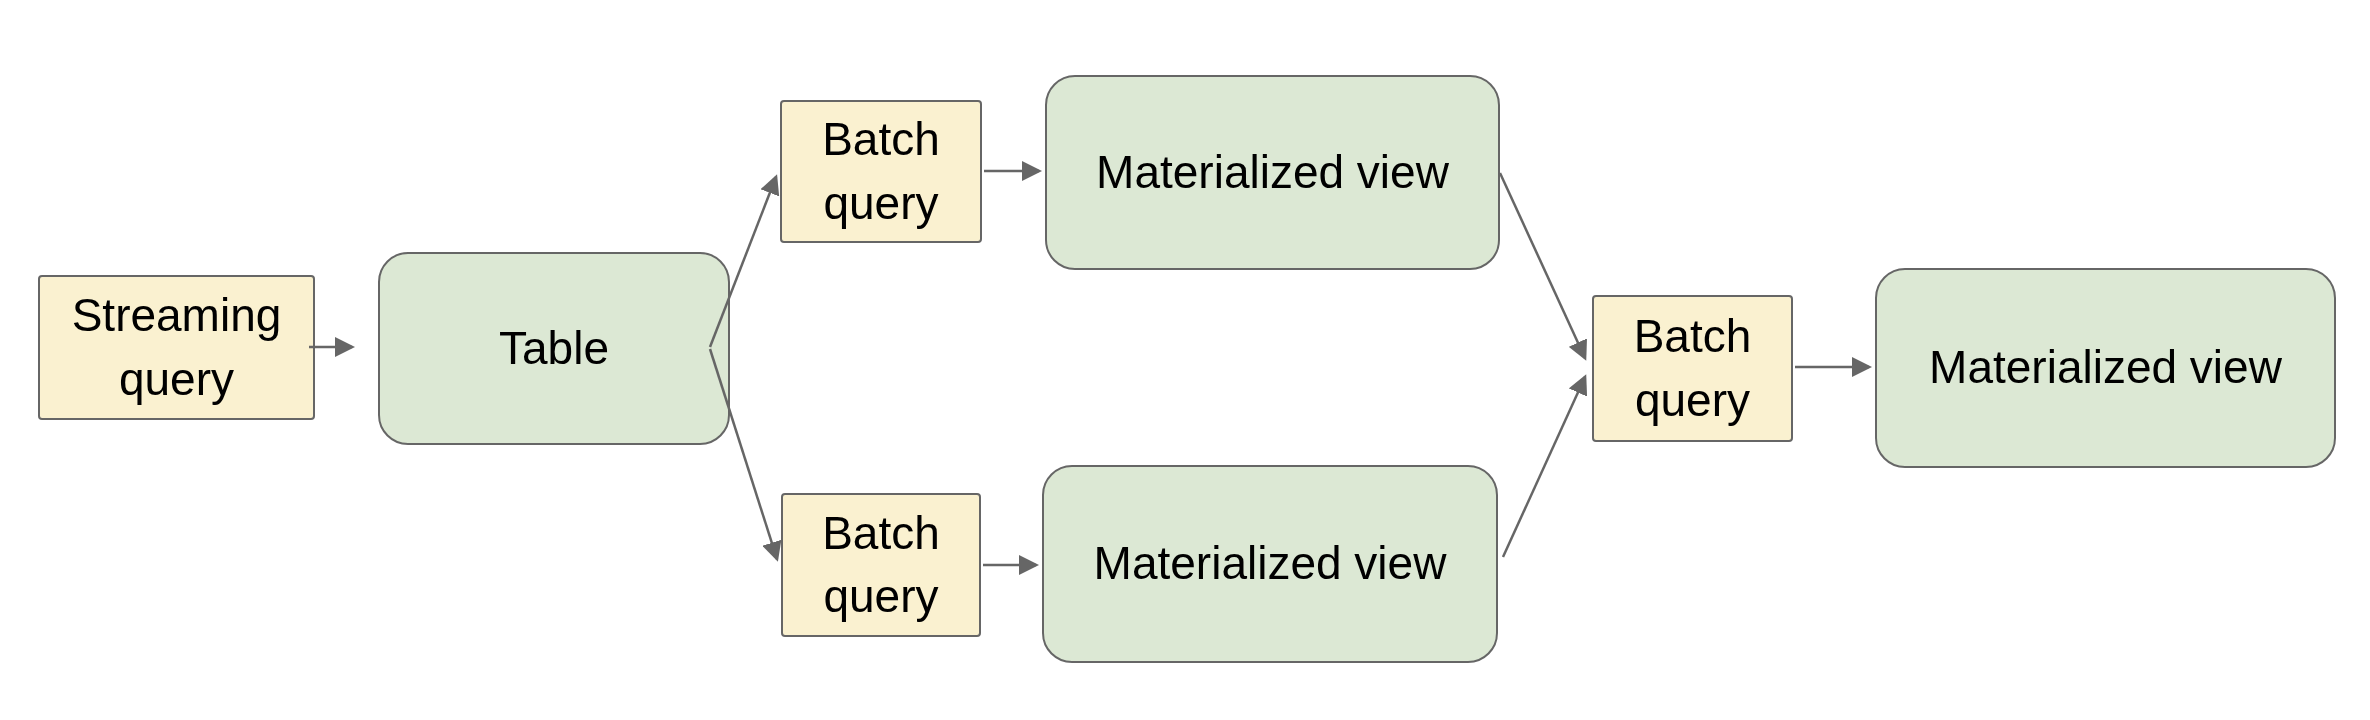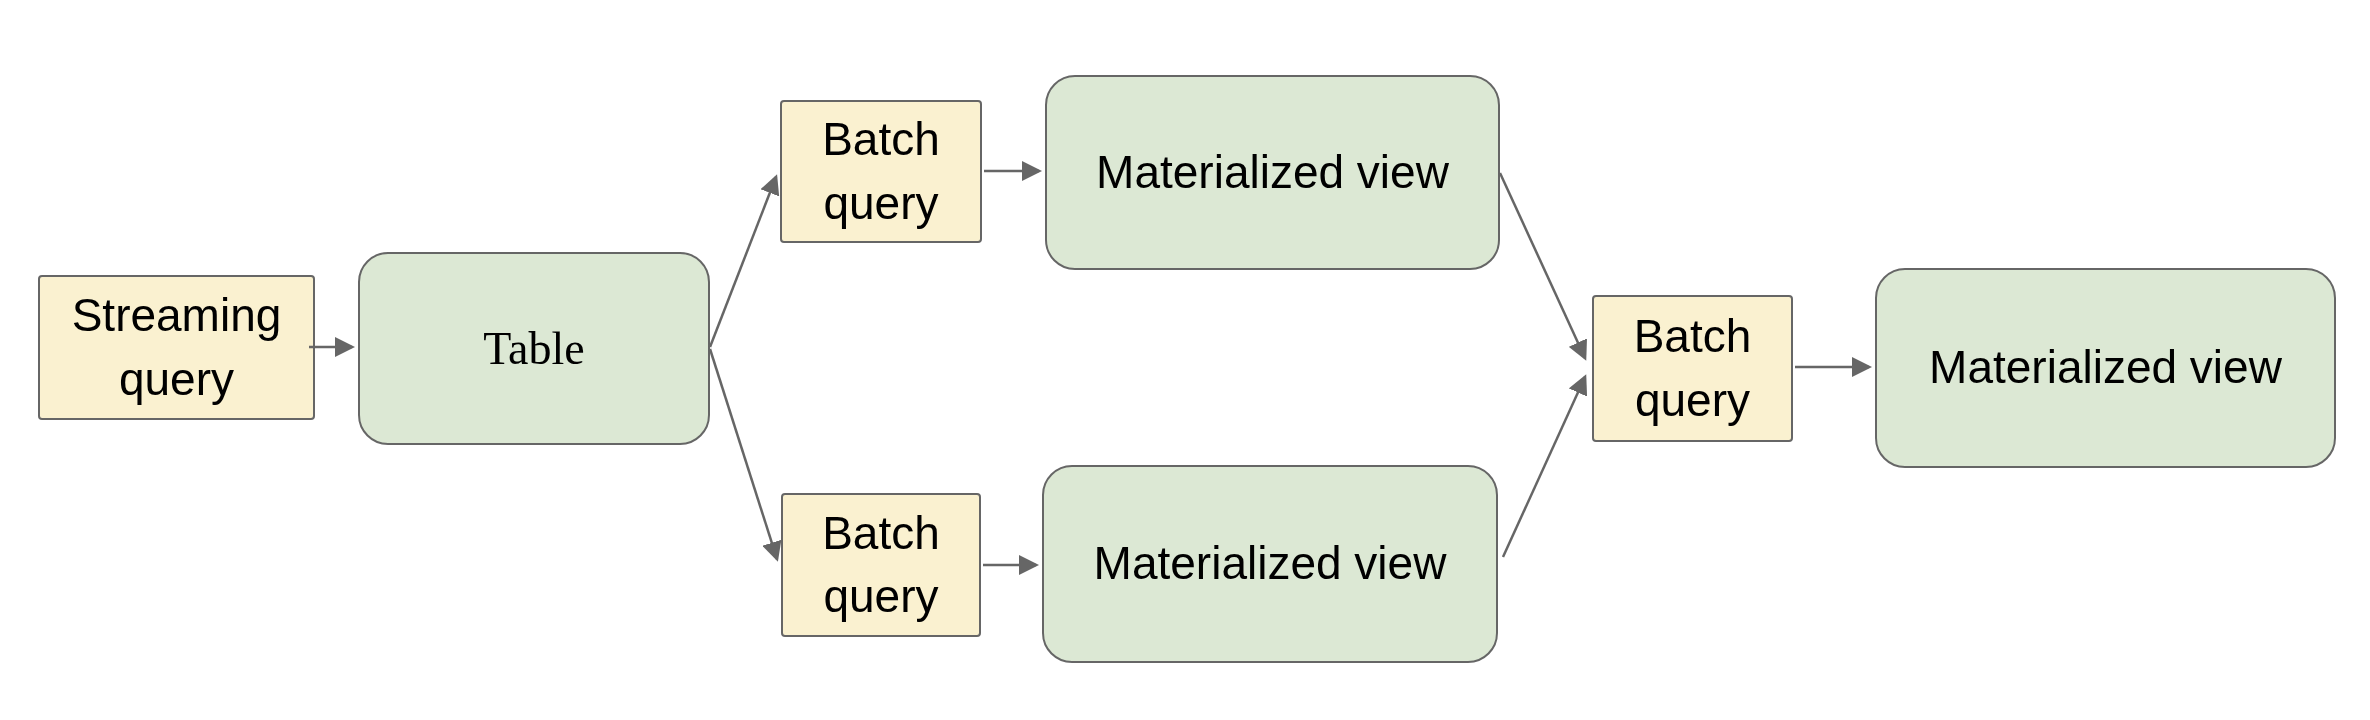--- a/index.html
+++ b/index.html
@@ -32,21 +32,21 @@
     border: 2.5px solid #666666;
     border-radius: 4px;
   }
   .node.green {
     background: #dce8d4;
     border: 2.5px solid #666666;
     border-radius: 30px;
   }
   
   #n-streaming   { left: 30px;   top: 275px; width: 277px; height: 145px; margin-left: 8px; }
-  #n-table       { left: 358px;  top: 252px; width: 352px; height: 193px; font-family: Liberation Serif, serif; }
+  #n-table       { left: 378px;  top: 252px; width: 352px; height: 193px; }
   #n-batch-top   { left: 780px;  top: 100px; width: 202px; height: 143px; }
   #n-mv-top      { left: 1045px; top: 75px;  width: 455px; height: 195px; }
   #n-batch-bot   { left: 781px;  top: 493px; width: 200px; height: 144px; }
   #n-mv-bot      { left: 1042px; top: 465px; width: 456px; height: 198px; }
   #n-batch-right { left: 1592px; top: 295px; width: 201px; height: 147px; }
   #n-mv-right    { left: 1875px; top: 268px; width: 461px; height: 200px; }
 
   svg.connectors {
     position: absolute;
     left: 0;

